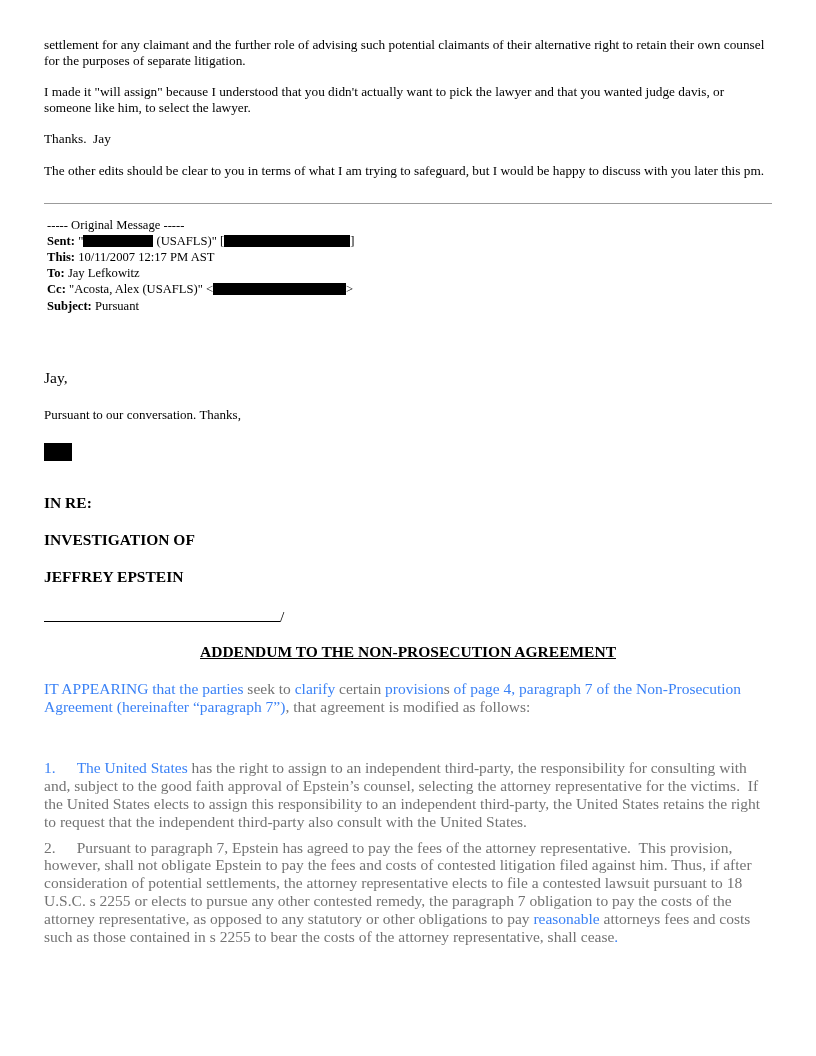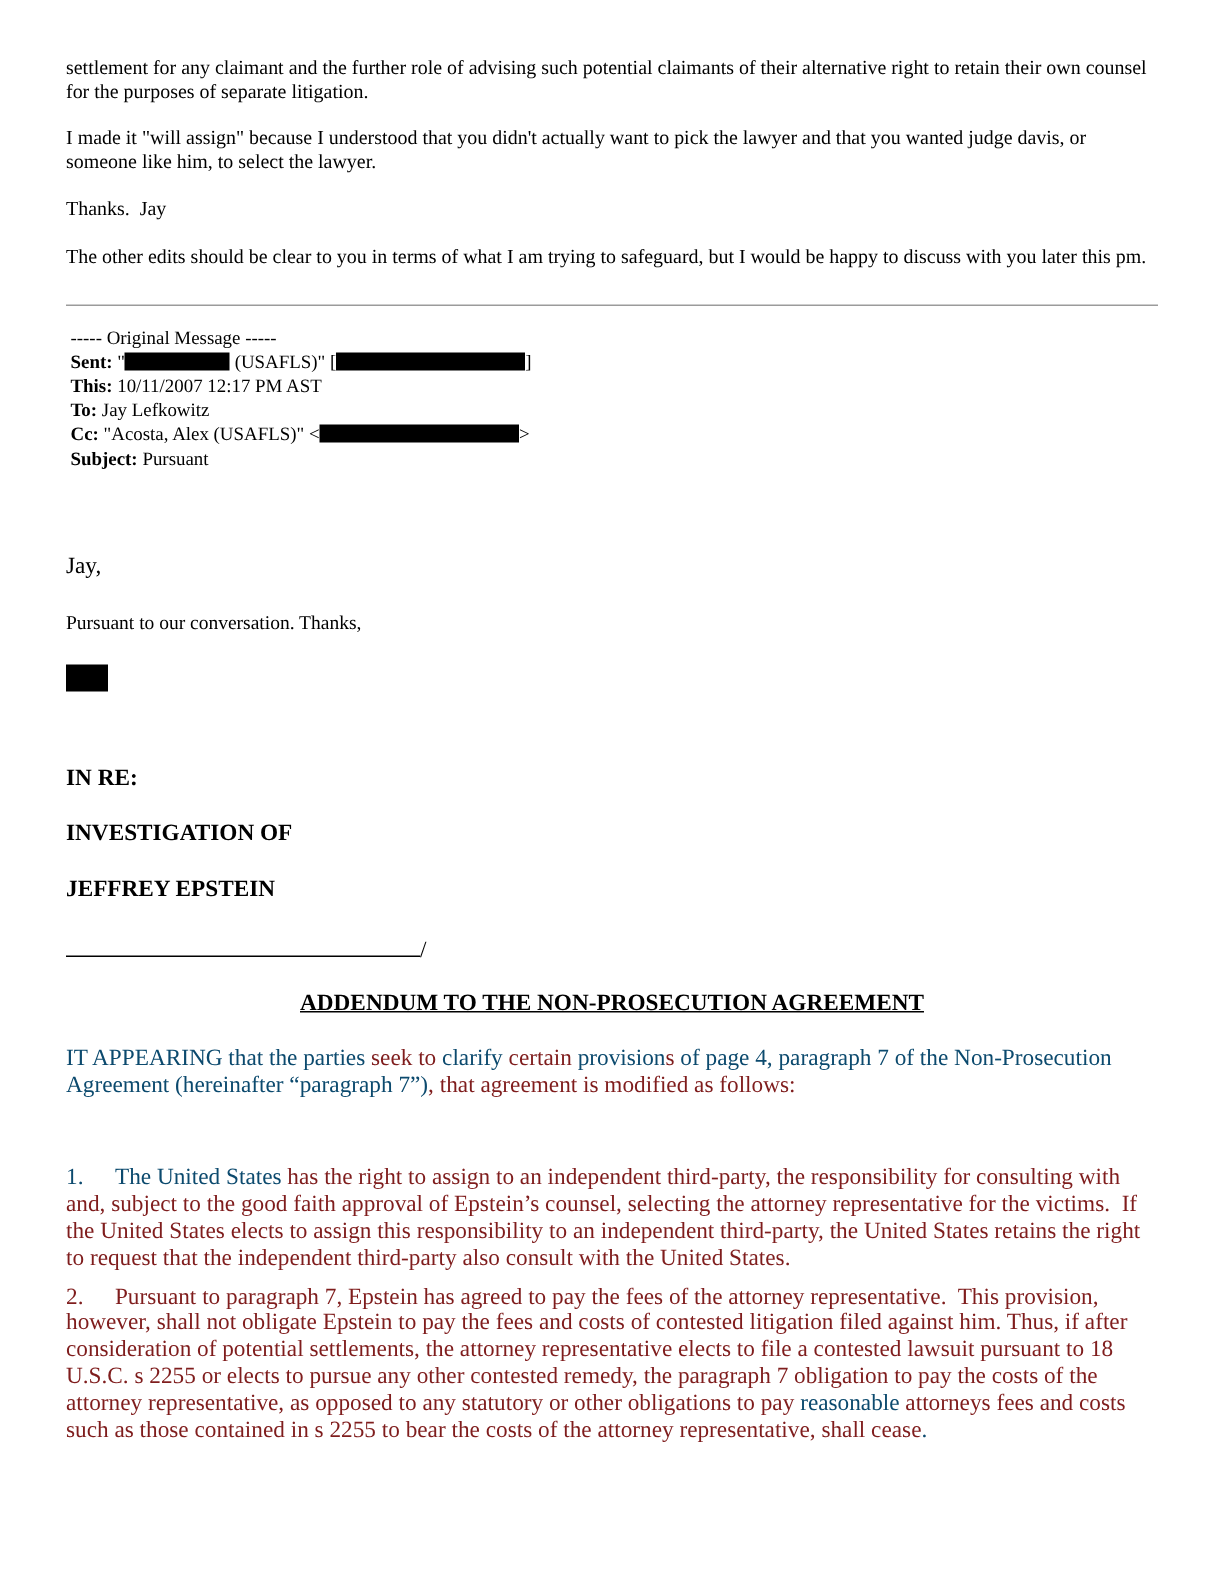--- a/index.html
+++ b/index.html
@@ -24,36 +24,36 @@
   .redact{display:inline-block;background:#000;height:12px;vertical-align:-2px;}
   .r-from-name{width:70px;}
   .r-from-email{width:126px;}
   .r-cc{width:133px;}
   
   .greeting{margin:55px 0 0 0;font-size:15.5px;line-height:18px;}
   .pursuant{margin:19px 0 0 0;font-size:13px;line-height:18px;}
   .sig-box{width:28px;height:18px;background:#000;margin-top:19px;}
   
   .cap{margin:0;font-weight:bold;font-size:15.5px;line-height:18px;}
-  .cap-inre{margin-top:49px;}
+  .cap-inre{margin-top:33px;}
   .cap-inv{margin-top:19px;}
   .cap-name{margin-top:19px;}
   .case-line{margin-top:21px;font-size:15.5px;line-height:18px;}
   .case-underline{display:inline-block;width:236px;border-bottom:1.6px solid #000;height:14px;}
   .case-slash{font-size:15.5px;}
   .doc-title{margin:17px 0 0 0;text-align:center;font-weight:bold;font-size:15.5px;line-height:18px;}
   .doc-title span{text-decoration:underline;}
   
   .docp{margin:0;font-size:15.5px;line-height:17.8px;}
   .p-appearing{margin-top:19px;}
   .p-one{margin-top:44px;}
   .p-two{margin-top:8px;}
   .pnum{margin-right:21px;}
-  .ink{color:#0c4a6e;}
-  .blue{color:#7f1d1d;}
+  .ink{color:#3b82f6;}
+  .blue{color:#737373;}
 </style>
 </head>
 <body>
 
 <div class="email-top">
   <p class="txt">settlement for any claimant and the further role of advising such potential claimants of their alternative right to retain their own counsel for the purposes of separate litigation.</p>
   <p class="txt">I made it "will assign" because I understood that you didn't actually want to pick the lawyer and that you wanted judge davis, or someone like him, to select the lawyer.</p>
   <p class="txt">Thanks.  Jay</p>
   <p class="txt">The other edits should be clear to you in terms of what I am trying to safeguard, but I would be happy to discuss with you later this pm.</p>
 </div>

